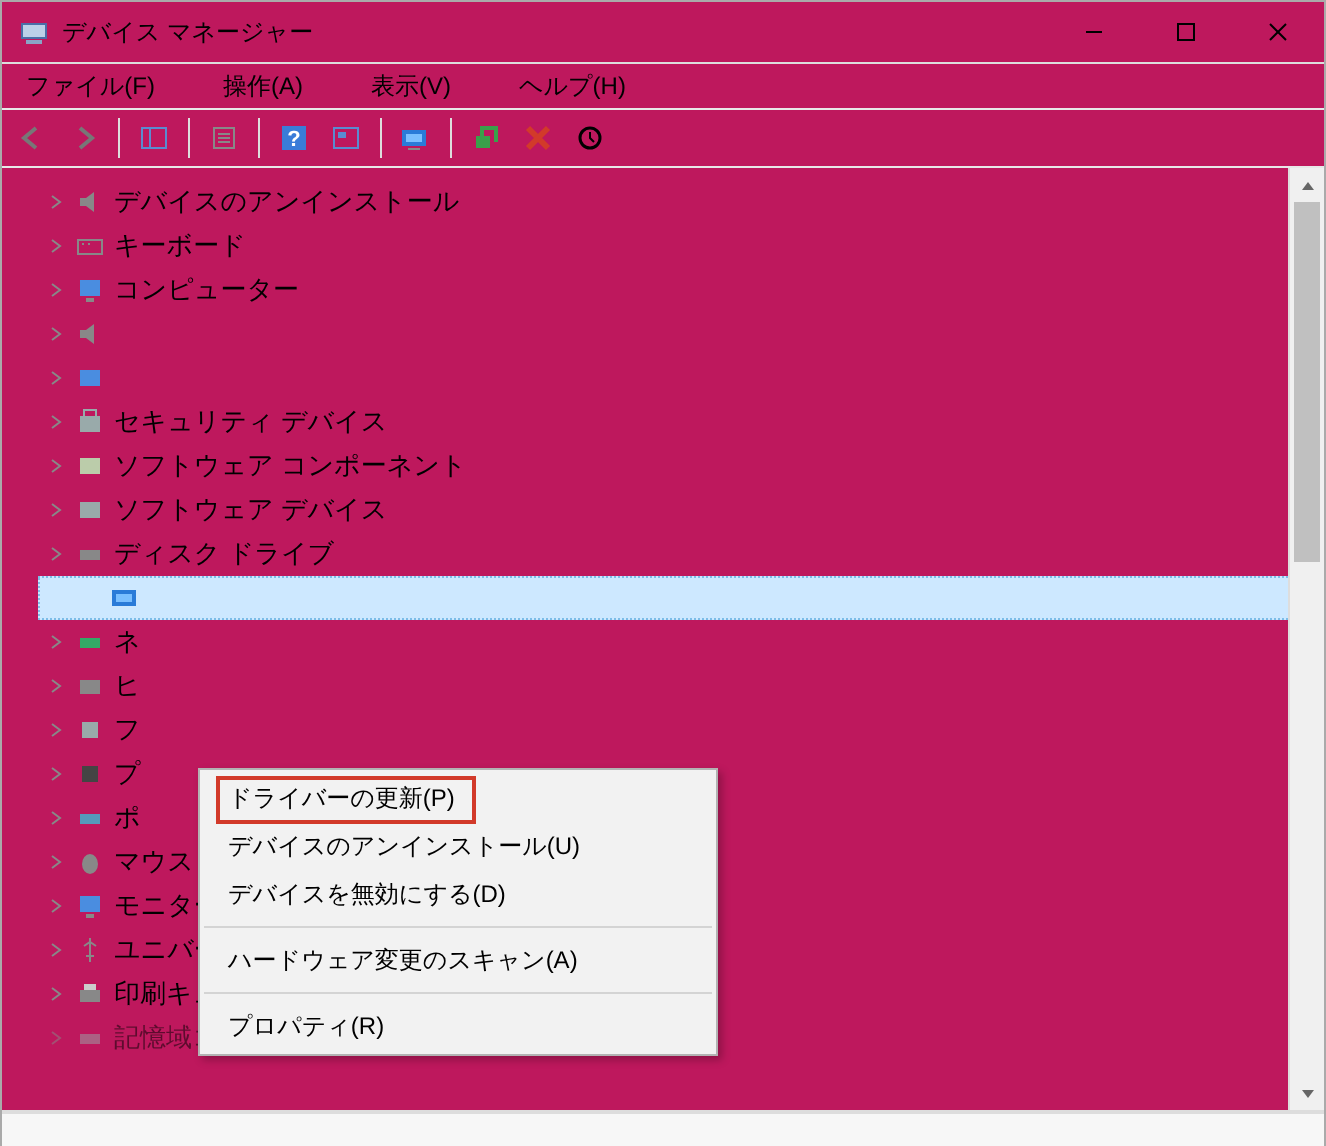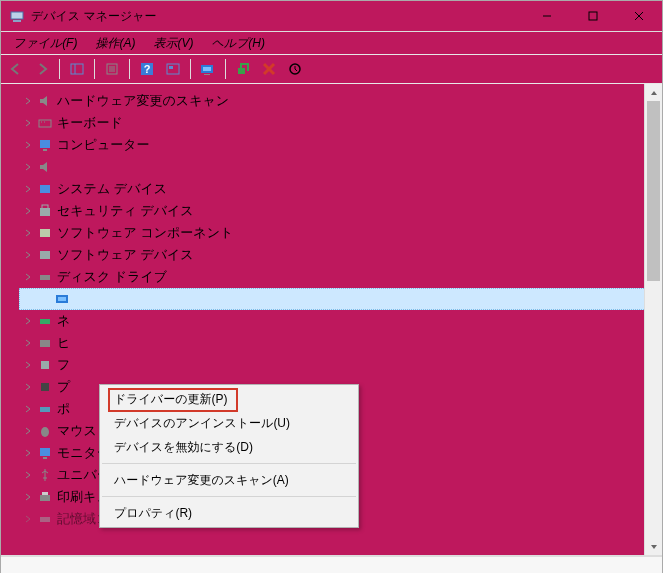--- a/index.html
+++ b/index.html
@@ -3,21 +3,21 @@
 <meta charset="utf-8">
 <style>
   html, body { margin: 0; padding: 0; font-family: "Yu Gothic UI", "Meiryo", sans-serif; font-size: 13px; color: #000; background: #fff; }
   .window { width: 663px; height: 573px; border: 1px solid #aaa; box-sizing: border-box; position: relative; background: #be185d; }
   .titlebar { height: 30px; display: flex; align-items: center; border-bottom: 1px solid #ddd; }
   .titlebar .icon { width: 16px; height: 16px; margin: 0 6px 0 8px; }
   .titlebar .title { flex: 1; font-size: 12px; }
   .winbtns { display: flex; }
   .winbtn { width: 46px; height: 30px; display: flex; align-items: center; justify-content: center; }
   .winbtn svg { display: block; }
-  .menubar { height: 22px; display: flex; align-items: center; padding: 0 4px; gap: 2px; font-size: 12px; font-style: italic; }
+  .menubar { height: 22px; display: flex; align-items: center; padding: 0 4px; gap: 18px; font-size: 12px; }
   .menuitem { padding: 2px 8px; }
   .toolbar { height: 28px; border-top: 1px solid #e8e8e8; border-bottom: 1px solid #e8e8e8; display: flex; align-items: center; padding: 0 4px; gap: 4px; }
   .tbtn { width: 22px; height: 22px; display: flex; align-items: center; justify-content: center; }
   .tsep { width: 1px; height: 20px; background: #ddd; margin: 0 2px; }
   .content-wrap { position: relative; height: calc(573px - 30px - 22px - 28px - 20px - 2px); border-bottom: 1px solid #ddd; overflow: hidden; }
   .content { padding: 6px 0 6px 18px; overflow: hidden; height: 100%; box-sizing: border-box; }
   .tree { list-style: none; margin: 0; padding: 0; }
   .node { display: flex; align-items: center; height: 22px; padding-left: 2px; }
   .node .chev { width: 14px; height: 14px; margin-right: 2px; display:flex; align-items:center; justify-content:center; }
   .node .nicon { width: 16px; height: 16px; margin-right: 4px; display:flex; align-items:center; justify-content:center; }
@@ -152,21 +152,21 @@
             <span class="chev">
               <svg width="8" height="8">
                 <path d="M2 1 L6 4 L2 7" fill="none" stroke="#888"></path>
               </svg>
             </span>
             <span class="nicon">
               <svg width="14" height="14">
                 <path d="M2 5h3l4-3v10l-4-3H2z" fill="#888"></path>
               </svg>
             </span>
-            <span class="nlabel">ハードウェア変更のスキャン</span>
+            <span class="nlabel">デバイスのアンインストール</span>
           </li>
         <li class="node">
             <span class="chev">
               <svg width="8" height="8">
                 <path d="M2 1 L6 4 L2 7" fill="none" stroke="#888"></path>
               </svg>
             </span>
             <span class="nicon">
               <svg width="14" height="14">
                 <rect x="1" y="4" width="12" height="7" fill="none" stroke="#888"></rect>
@@ -206,21 +206,20 @@
             <span class="chev">
               <svg width="8" height="8">
                 <path d="M2 1 L6 4 L2 7" fill="none" stroke="#888"></path>
               </svg>
             </span>
             <span class="nicon">
               <svg width="14" height="14">
                 <rect x="2" y="3" width="10" height="8" fill="#4a8de0"></rect>
               </svg>
             </span>
-            <span class="nlabel">システム デバイス</span>
           </li>
         <li class="node">
             <span class="chev">
               <svg width="8" height="8">
                 <path d="M2 1 L6 4 L2 7" fill="none" stroke="#888"></path>
               </svg>
             </span>
             <span class="nicon">
               <svg width="14" height="14">
                 <rect x="2" y="4" width="10" height="8" fill="#9aa"></rect>

